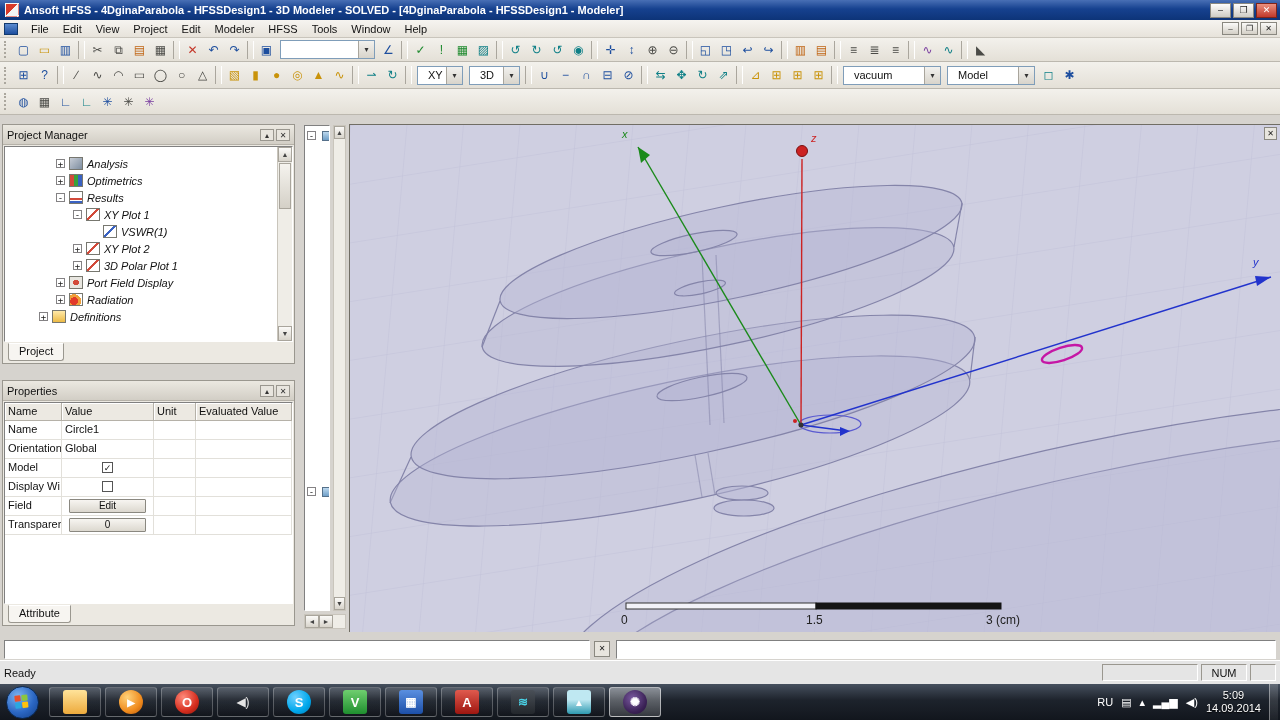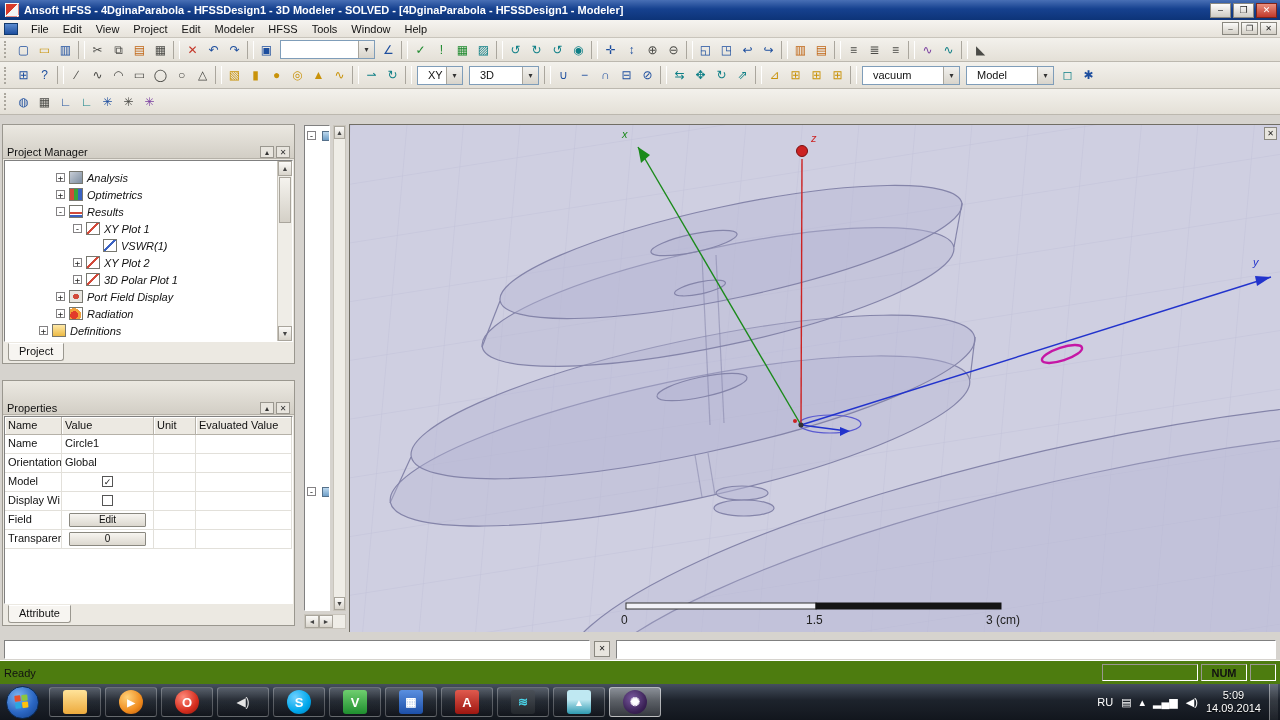--- a/index.html
+++ b/index.html
@@ -43,21 +43,21 @@
   [data-tone="gray"] .g{color:#4a4a46;}
   .combo{height:19px;background:#fff;border:1px solid #7f9db9;display:inline-flex;align-items:center;margin:0 3px;flex:none;}
   .combo-val{flex:1;padding:0 10px;white-space:nowrap;overflow:hidden;color:#111;}
   .combo-btn{width:16px;height:100%;background:linear-gradient(#f2f1ee,#d8d4cb);border-left:1px solid #a9a59c;font-size:8px;display:flex;align-items:center;justify-content:center;color:#333;}
   .combo-btn::after{content:"▾";}
 
   
   .panel{background:#ece9e2;border:1px solid #9a978f;display:flex;flex-direction:column;}
   #project-panel{left:2px;top:124px;width:293px;height:240px;}
   #props-panel{left:2px;top:380px;width:293px;height:246px;}
-  .panel-title{height:34px;background:linear-gradient(#ebe8e1,#d2cec5);border-bottom:1px solid #b5b1a8;display:flex;align-items:flex-end;padding:0 4px;color:#111;flex:none;}
+  .panel-title{height:20px;background:linear-gradient(#ebe8e1,#d2cec5);border-bottom:1px solid #b5b1a8;display:flex;align-items:center;padding:0 4px;color:#111;flex:none;}
   .panel-ctrls{margin-left:auto;display:flex;gap:2px;}
   .pbtn{width:14px;height:12px;font-size:8px;line-height:11px;text-align:center;border:1px solid #9a978f;background:#e8e5de;color:#333;}
   .panel-body{flex:1;background:#fff;border:1px solid;border-color:#808080 #fff #fff #808080;margin:1px;position:relative;overflow:hidden;}
   .tabrow{height:20px;background:#ece9e2;display:flex;align-items:flex-start;padding-left:5px;flex:none;}
   .tab{margin-top:0;padding:1px 10px 3px;background:#f7f5f1;border:1px solid #9a978f;border-top:1px solid #fff;border-radius:0 0 3px 3px;color:#111;}
 
   
   .tree{position:absolute;left:0;top:0;right:16px;bottom:0;padding-top:8px;overflow:hidden;}
   .tree-row{display:flex;align-items:center;height:17px;white-space:nowrap;}
   .tree-row[data-level="0"]{padding-left:34px;}
@@ -114,23 +114,23 @@
   svg text{font-family:"Liberation Sans",sans-serif;}
   .vp-close{position:absolute;top:2px;right:3px;width:13px;height:13px;background:#e8e5de;border:1px solid #8a8880;font-size:8px;line-height:11px;text-align:center;color:#222;}
 
   
   .msgfield{top:640px;height:19px;background:#fff;border:1px solid;border-color:#808080 #fff #fff #808080;}
   #msg1{left:4px;width:586px;}
   #msg2{left:616px;width:660px;}
   #msg-close{left:594px;top:641px;width:16px;height:16px;background:#e8e5de;border:1px solid #8a8880;font-size:8px;line-height:14px;text-align:center;color:#222;}
 
   
-  #statusbar{left:0;top:660px;width:1280px;height:24px;background:#4d7c0f;border-top:1px solid #fff;display:flex;align-items:center;padding:0 4px;color:#111;}
+  #statusbar{left:0;top:660px;width:1280px;height:24px;background:#e5e5e5;border-top:1px solid #fff;display:flex;align-items:center;padding:0 4px;color:#111;}
   .status-spacer{flex:1;}
-  .status-cell{height:17px;border:1px solid;border-color:#9a978f #fff #fff #9a978f;margin-left:3px;display:flex;align-items:center;justify-content:center;padding:0 6px;font-weight:bold;}
+  .status-cell{height:17px;border:1px solid;border-color:#9a978f #fff #fff #9a978f;margin-left:3px;display:flex;align-items:center;justify-content:center;padding:0 6px;}
 
   
   #taskbar{left:0;top:684px;width:1280px;height:36px;background:linear-gradient(#46505e,#1d232c 45%,#12161d);display:flex;align-items:center;padding:0 2px;}
   .start-orb{width:33px;height:33px;margin:0 8px 0 4px;border-radius:50%;background:radial-gradient(circle at 35% 30%,#7db4f0,#2b67c4 55%,#123e86);border:1px solid #0a2a55;display:flex;align-items:center;justify-content:center;flex:none;}
   .orb-flag{width:15px;height:15px;display:grid;grid-template-columns:6px 6px;grid-template-rows:6px 6px;gap:1px;transform:rotate(-6deg);}
   .orb-flag i{border-radius:1px;}
   .orb-flag i:nth-child(1){background:#e8502c;}
   .orb-flag i:nth-child(2){background:#8cc63e;}
   .orb-flag i:nth-child(3){background:#29a8e0;}
   .orb-flag i:nth-child(4){background:#ffc20e;}
@@ -380,21 +380,21 @@
         </span>
         <span class="tbi" data-tone="teal">
           <span class="g">↻</span>
         </span>
         <span class="tbi" data-tone="sep"></span>
       </div>
     <span class="combo" style="width:46px">
       <span class="combo-val">XY</span>
       <span class="combo-btn"></span>
     </span>
-    <span class="combo" style="width:70px">
+    <span class="combo" style="width:51px">
       <span class="combo-val">3D</span>
       <span class="combo-btn"></span>
     </span>
     <div class="ticons">
 
     <span class="tbi" data-tone="sep"></span>
         <span class="tbi" data-tone="blue">
           <span class="g">∪</span>
         </span>
         <span class="tbi" data-tone="blue">

